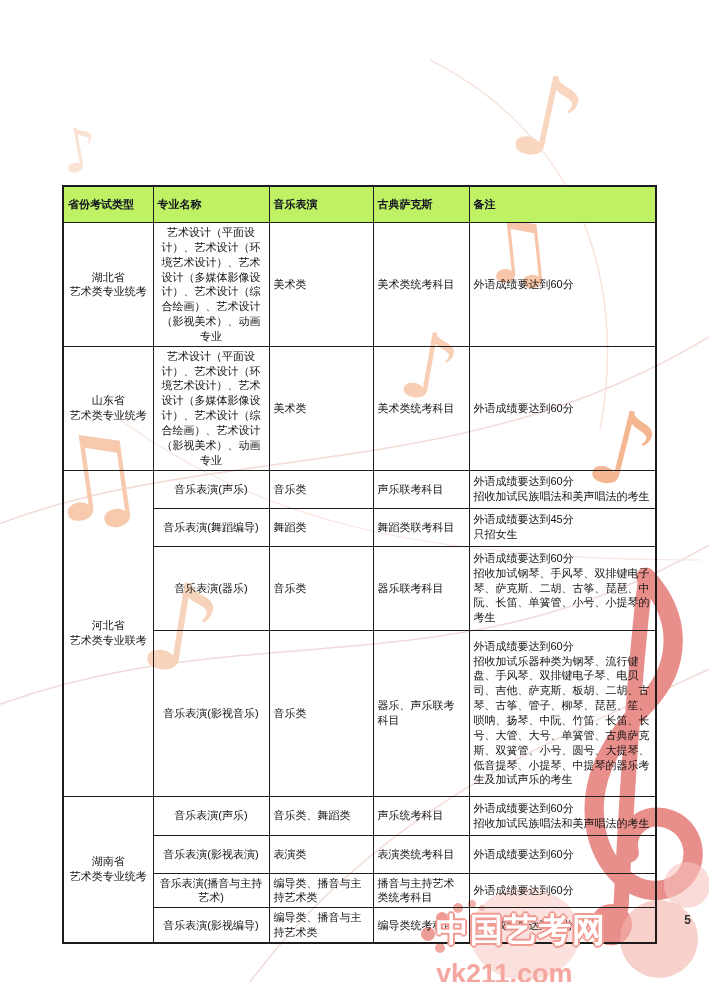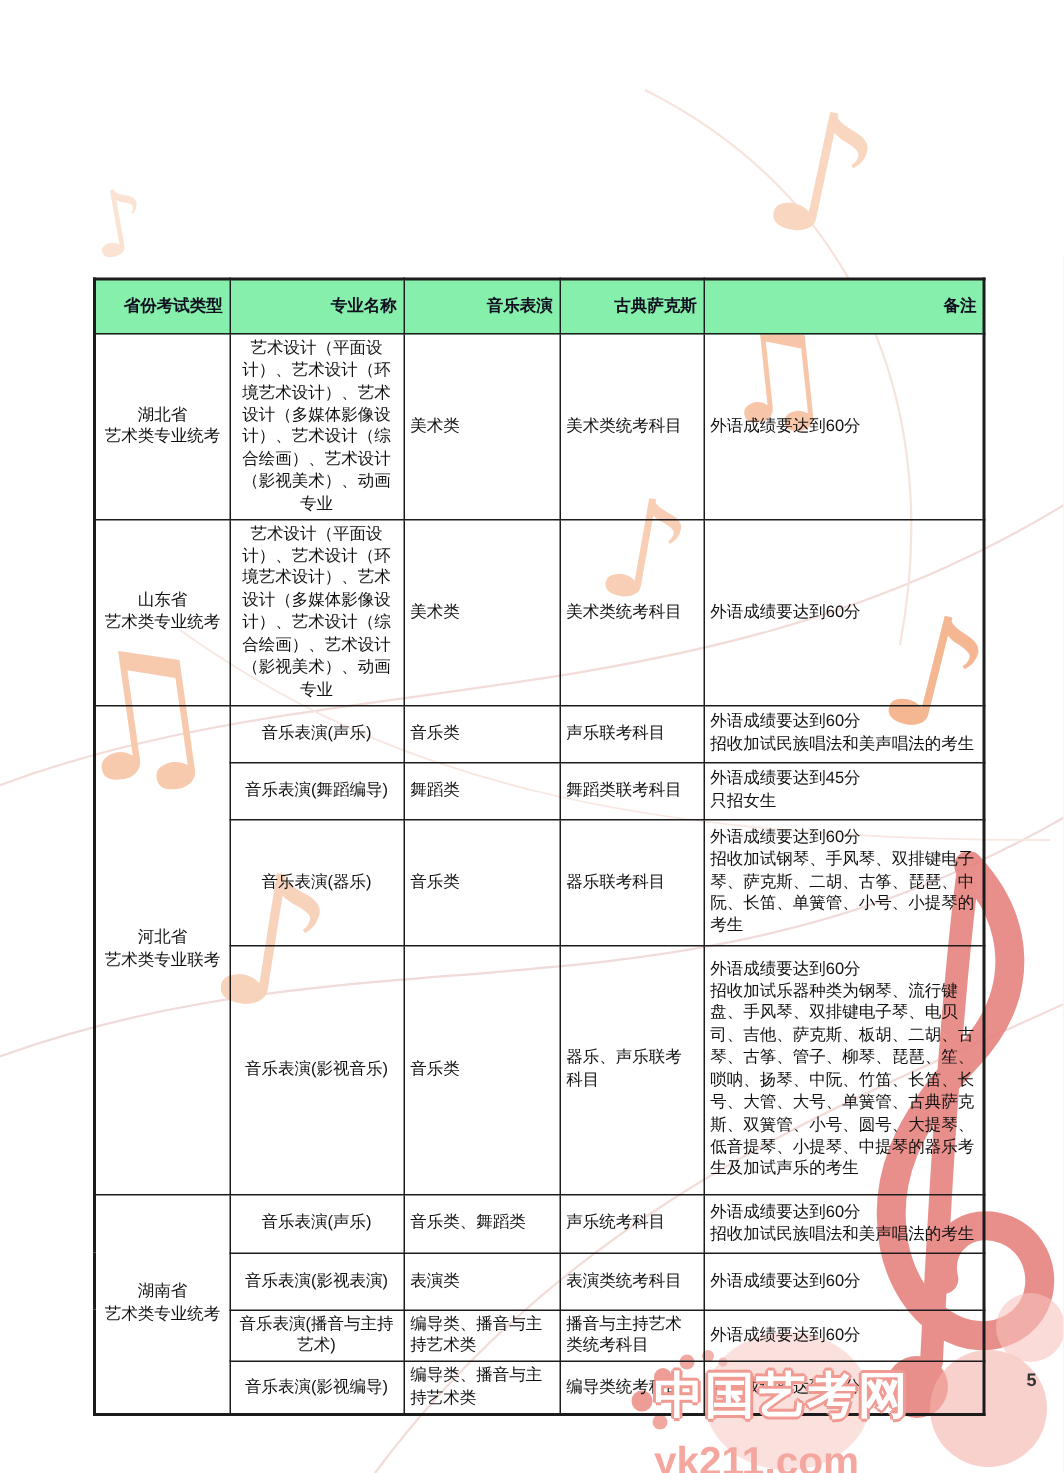--- a/index.html
+++ b/index.html
@@ -45,23 +45,23 @@
   col.c1{width:90px;}col.c2{width:116px;}col.c3{width:104px;}col.c4{width:96px;}col.c5{width:187px;}
   table.main th,table.main td{
     border:1px solid #1c1c1c;
     padding:2px 4px;
     vertical-align:middle;
     white-space:pre-line;
     line-height:1.35;
   }
   table.main{border:2px solid #1c1c1c;}
   table.main th{
-    background:#86efac;
+    background:#bef264;
     font-weight:bold;color:#101020;
-    height:31px;text-align:right;
+    height:31px;text-align:left;
   }
   td.province{text-align:center;font-weight:normal;}
   td.major{text-align:center;}
   td.category,td.content{text-align:left;}
   td.remark{text-align:left;}
   tr.row-0 td{height:104px;}
   tr.row-1 td{height:109px;}
   tr.row-2 td{height:33px;}
   tr.row-3 td{height:33px;}
   tr.row-4 td{height:79px;}

